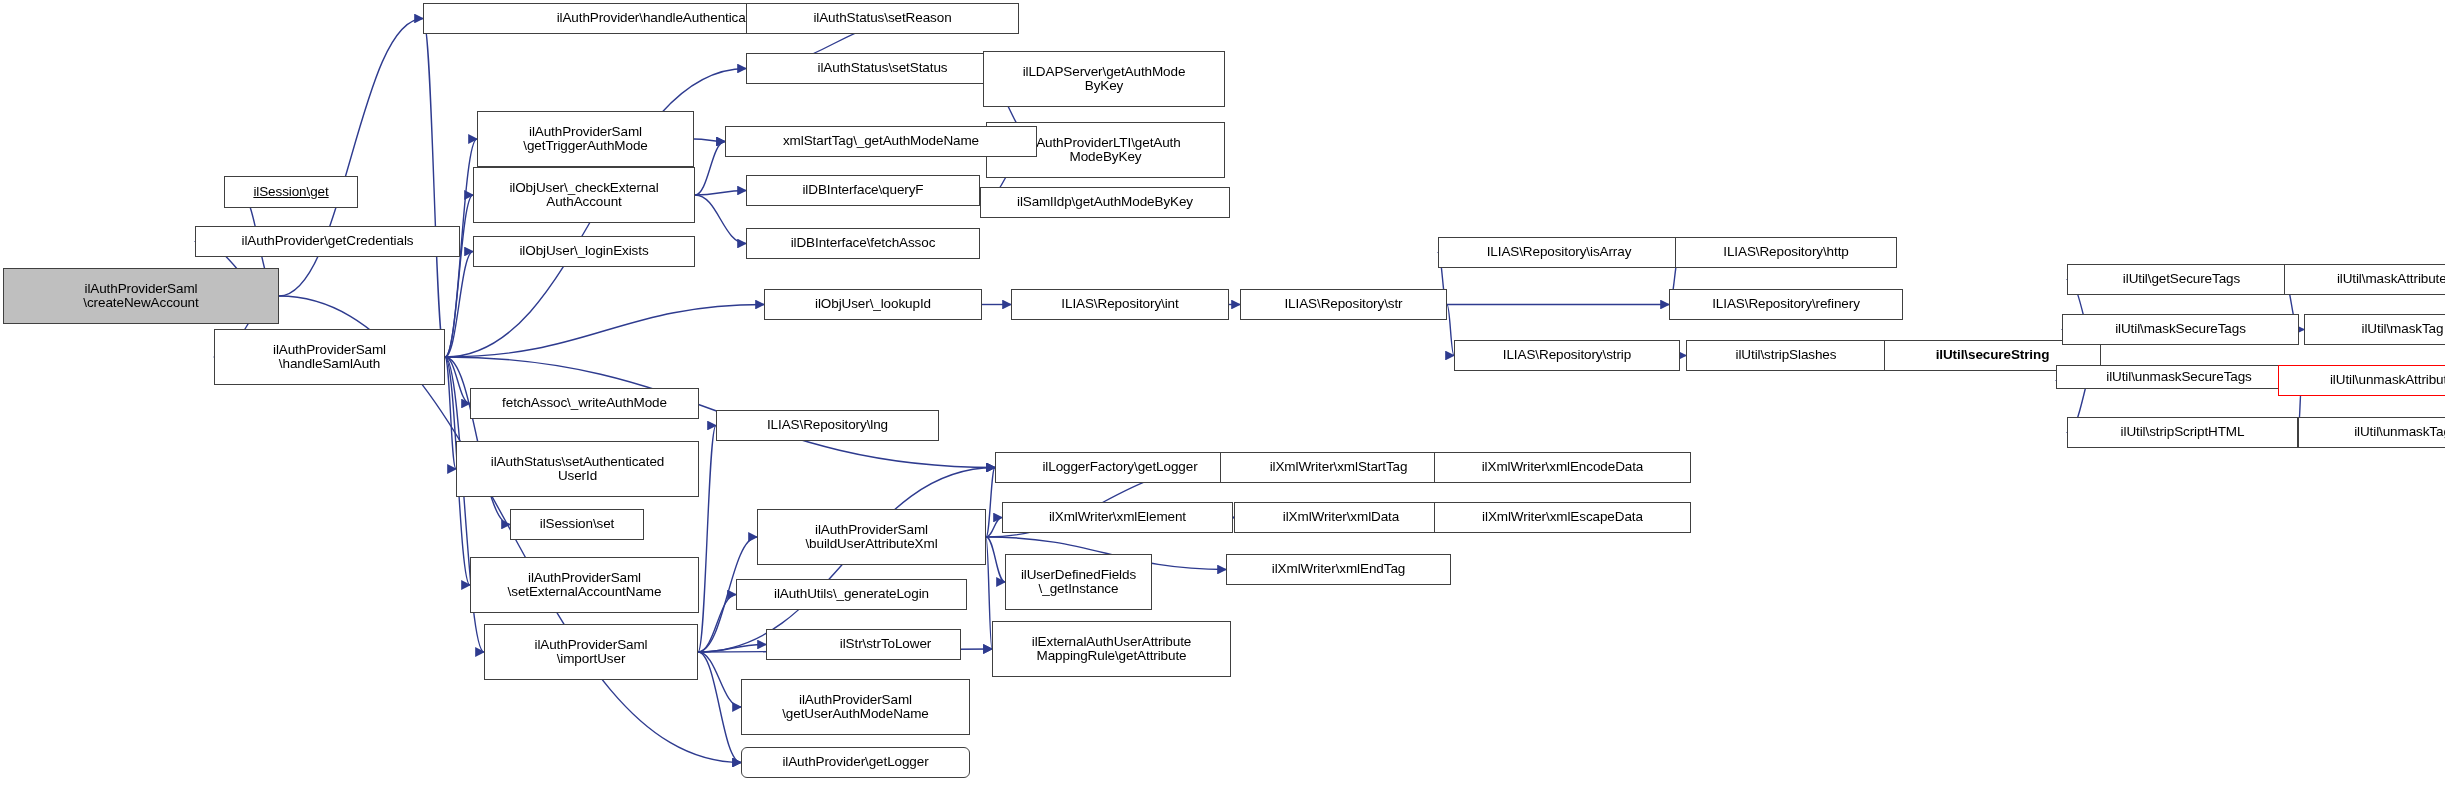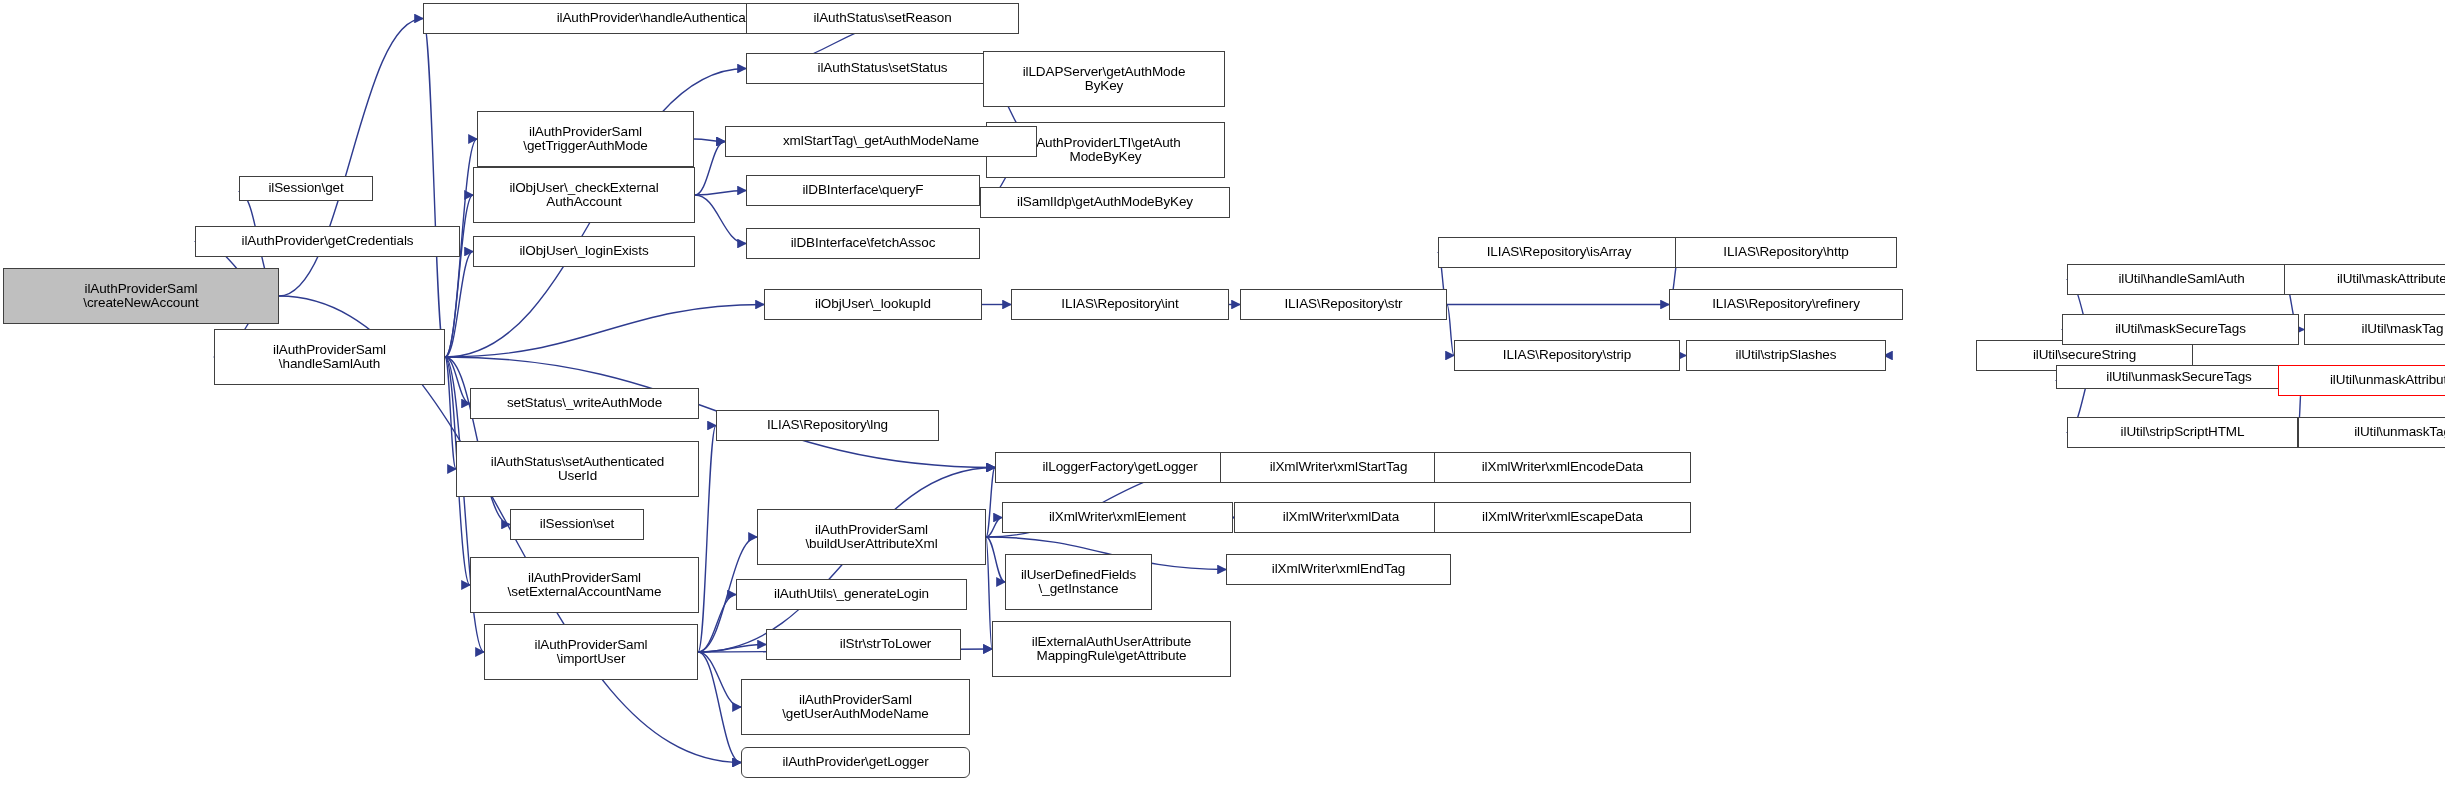--- a/index.html
+++ b/index.html
@@ -143,30 +143,30 @@
       <div class="node" style="left: 214px; top: 329px; width: 231px; height: 56px;">ilAuthProviderSaml
 \handleSamlAuth</div>
       <div class="node" style="left: 764px; top: 289px; width: 218px; height: 31px;">ilObjUser\_lookupId</div>
       <div class="node" style="left: 1011px; top: 289px; width: 218px; height: 31px;">ILIAS\Repository\int</div>
       <div class="node" style="left: 1240px; top: 289px; width: 207px; height: 31px;">ILIAS\Repository\str</div>
       <div class="node" style="left: 1438px; top: 237px; width: 242px; height: 31px;">ILIAS\Repository\isArray</div>
       <div class="node" style="left: 1675px; top: 237px; width: 222px; height: 31px;">ILIAS\Repository\http</div>
       <div class="node" style="left: 1669px; top: 289px; width: 234px; height: 31px;">ILIAS\Repository\refinery</div>
       <div class="node" style="left: 1454px; top: 340px; width: 226px; height: 31px;">ILIAS\Repository\strip</div>
       <div class="node" style="left: 1686px; top: 340px; width: 200px; height: 31px;">ilUtil\stripSlashes</div>
-      <div class="node" style="left: 1976px; top: 340px; width: 217px; height: 31px;">ilUtil\secureString</div>
-      <div class="node" style="left: 2067px; top: 264px; width: 229px; height: 31px;">ilUtil\handleSamlAuth</div>
+      <div class="node" style="left: 1884px; top: 340px; width: 217px; height: 31px; font-weight: bold;">ilUtil\secureString</div>
+      <div class="node" style="left: 2067px; top: 264px; width: 229px; height: 31px;">ilUtil\getSecureTags</div>
       <div class="node" style="left: 2062px; top: 314px; width: 237px; height: 31px;">ilUtil\maskSecureTags</div>
       <div class="node" style="left: 2056px; top: 365px; width: 246px; height: 24px;">ilUtil\unmaskSecureTags</div>
       <div class="node" style="left: 2067px; top: 417px; width: 231px; height: 31px;">ilUtil\stripScriptHTML</div>
       <div class="node" style="left: 2284px; top: 264px; width: 237px; height: 31px;">ilUtil\maskAttributeTag</div>
       <div class="node" style="left: 2304px; top: 314px; width: 197px; height: 31px;">ilUtil\maskTag</div>
       <div class="node highlight" style="left: 2278px; top: 365px; width: 250px; height: 31px;">ilUtil\unmaskAttributeTag</div>
       <div class="node" style="left: 2298px; top: 417px; width: 209px; height: 31px;">ilUtil\unmaskTag</div>
-      <div class="node" style="left: 470px; top: 388px; width: 229px; height: 31px;">setStatus\_writeAuthMode</div>
+      <div class="node" style="left: 470px; top: 388px; width: 229px; height: 31px;">fetchAssoc\_writeAuthMode</div>
       <div class="node" style="left: 456px; top: 441px; width: 243px; height: 56px;">ilAuthStatus\setAuthenticated
 UserId</div>
       <div class="node" style="left: 510px; top: 509px; width: 134px; height: 31px;">ilSession\set</div>
       <div class="node" style="left: 470px; top: 557px; width: 229px; height: 56px;">ilAuthProviderSaml
 \setExternalAccountName</div>
       <div class="node" style="left: 484px; top: 624px; width: 214px; height: 56px;">ilAuthProviderSaml
 \importUser</div>
       <div class="node" style="left: 716px; top: 410px; width: 223px; height: 31px;">ILIAS\Repository\lng</div>
       <div class="node" style="left: 995px; top: 452px; width: 250px; height: 31px;">ilLoggerFactory\getLogger</div>
       <div class="node" style="left: 757px; top: 509px; width: 229px; height: 56px;">ilAuthProviderSaml
@@ -179,16 +179,16 @@
       <div class="node" style="left: 1005px; top: 554px; width: 147px; height: 56px;">ilUserDefinedFields
 \_getInstance</div>
       <div class="node" style="left: 1226px; top: 554px; width: 225px; height: 31px;">ilXmlWriter\xmlEndTag</div>
       <div class="node" style="left: 992px; top: 621px; width: 239px; height: 56px;">ilExternalAuthUserAttribute
 MappingRule\getAttribute</div>
       <div class="node" style="left: 736px; top: 579px; width: 231px; height: 31px;">ilAuthUtils\_generateLogin</div>
       <div class="node" style="left: 766px; top: 629px; width: 195px; height: 31px; padding-left: 44px;">ilStr\strToLower</div>
       <div class="node" style="left: 741px; top: 679px; width: 229px; height: 56px;">ilAuthProviderSaml
 \getUserAuthModeName</div>
       <div class="node" style="left: 741px; top: 747px; width: 229px; height: 31px; border-radius: 6px;">ilAuthProvider\getLogger</div>
-      <div class="node" style="left: 239px; top: 176px; width: 134px; height: 25px;">ilSession\get</div>
+      <div class="node" style="left: 224px; top: 176px; width: 134px; height: 32px; text-decoration: underline;">ilSession\get</div>
       <div class="node" style="left: 195px; top: 226px; width: 265px; height: 31px;">ilAuthProvider\getCredentials</div>
     </div>
 </div>
 
 </body></html>

